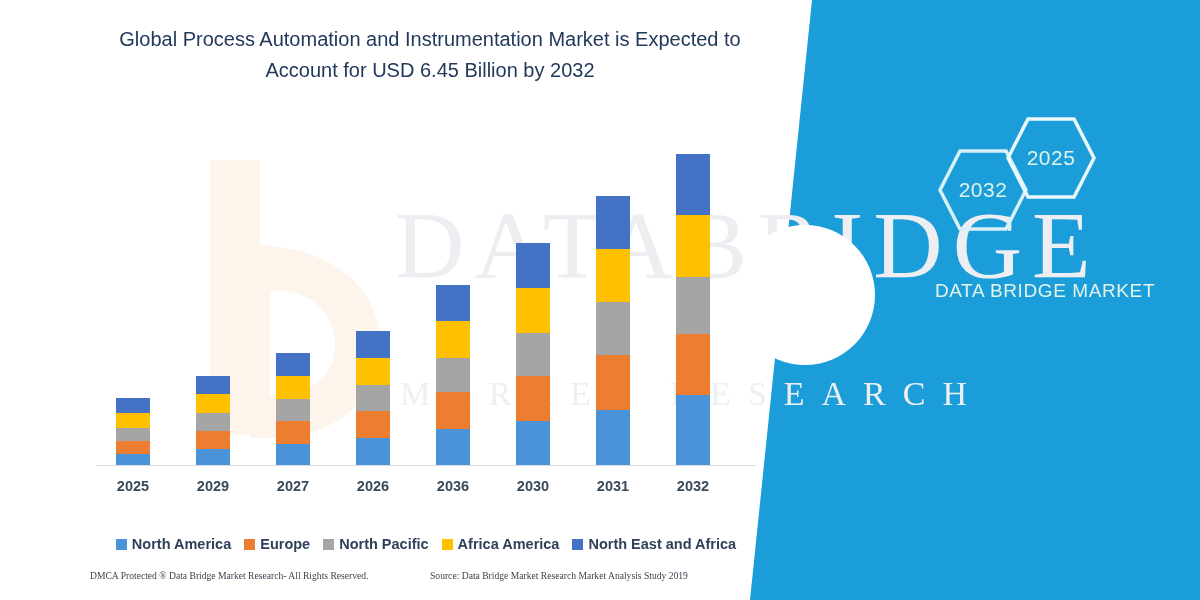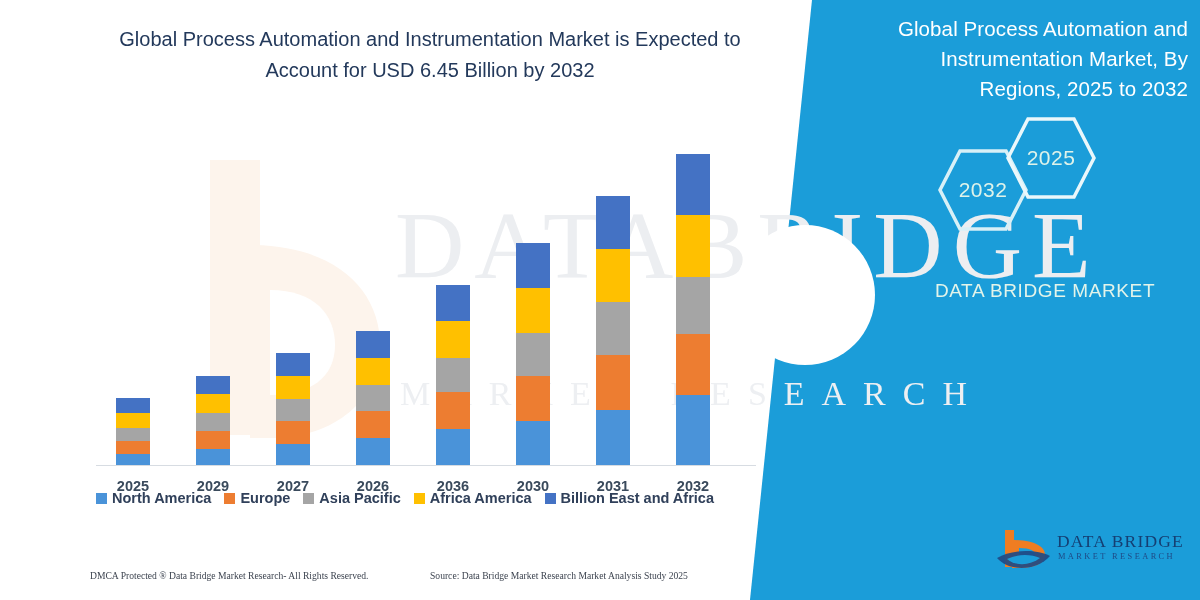--- a/index.html
+++ b/index.html
@@ -155,23 +155,24 @@
     width: 70px;
     text-align: center;
     color: #3a4a5c;
     font-size: 14.5px;
     font-weight: bold;
   }
 
   
   .legend {
     position: absolute; z-index: 3;
-    top: 490px; left: 96px;
+    top: 536px; left: 96px;
     width: 660px;
     display: flex;
+    justify-content: center;
     align-items: center;
     gap: 13px;
   }
   .legend-item {
     display: flex; align-items: center; gap: 5px;
     font-size: 14.5px;
     font-weight: bold;
     color: #30405a;
     white-space: nowrap;
   }
@@ -206,51 +207,39 @@
       <path d="M100 95 C185 95 230 140 230 195 C230 250 185 288 120 288 L100 288 Z" fill="#fdf4ec"></path>
       <path d="M120 140 C165 140 185 165 185 195 C185 228 160 245 120 245 Z" fill="#ffffff"></path>
     </svg>
   </div>
   <div class="wm wm-data">DATABRIDGE</div>
   <div class="wm wm-mr">MARKET RESEARCH</div>
   <div class="wm wm-circle"></div>
 
   <div class="blue-panel"></div>
 
-  <div class="panel-title">Global Process Automation and Instrumentation Market, By Regions, 2025 to 2032</div>
 
   <div class="hex hex-2032">
     <svg viewBox="0 0 92 84" width="92" height="84">
       <polygon points="23,3 69,3 89,42 69,81 23,81 3,42" fill="none" stroke="#d8f0f7" stroke-width="3.5"></polygon>
     </svg>
     <span>2032</span>
   </div>
 
   <div class="hex hex-2025">
     <svg viewBox="0 0 92 84" width="92" height="84">
       <polygon points="23,3 69,3 89,42 69,81 23,81 3,42" fill="none" stroke="#eaf7fb" stroke-width="3.5"></polygon>
     </svg>
     <span>2025</span>
   </div>
 
   <div class="panel-brand">
     <div>DATA BRIDGE MARKET</div>
   </div>
 
-  <div class="logo">
-    <svg class="logo-mark" viewBox="0 0 58 48">
-      <path d="M10 3 L10 40 L19 40 L19 3 Z" fill="#ef7d22"></path>
-      <path d="M17 13 C40 13 50 20 50 28 C50 36 40 41 24 41 L17 41 Z" fill="#ef7d22"></path>
-      <path d="M24 21 C36 21 40 24 40 28 C40 33 34 34 24 34 Z" fill="#1b9dd9"></path>
-      <path d="M2 31 C16 22 42 22 55 29 C42 44 14 45 2 31 Z" fill="#1f4a86" opacity=".92"></path>
-      <path d="M12 32 C22 27 36 27 45 31 C35 39 20 39 12 32 Z" fill="#1b9dd9"></path>
-    </svg>
-    <div class="logo-text">DATA BRIDGE</div>
-    <div class="logo-sub">MARKET RESEARCH</div>
-  </div>
 
   <div class="chart-title">Global Process Automation and Instrumentation Market is Expected to Account for USD 6.45 Billion by 2032</div>
 
   <div class="plot">
     <div class="axis-line"></div>
     <div id="bars">
         <div class="bar" style="position: absolute; left: 116px; top: 398px; height: 67px; bottom: auto;">
           <div class="seg" style="height: 15px; background: rgb(68, 114, 196);"></div>
           <div class="seg" style="height: 15px; background: rgb(255, 192, 0);"></div>
           <div class="seg" style="height: 13px; background: rgb(165, 165, 165);"></div>
@@ -323,28 +312,28 @@
       <div class="legend-item">
         <span class="legend-swatch" style="background: rgb(74, 147, 217);"></span>
         <span>North America</span>
       </div>
       <div class="legend-item">
         <span class="legend-swatch" style="background: rgb(237, 125, 49);"></span>
         <span>Europe</span>
       </div>
       <div class="legend-item">
         <span class="legend-swatch" style="background: rgb(165, 165, 165);"></span>
-        <span>Asia Pacific</span>
+        <span>North Pacific</span>
       </div>
       <div class="legend-item">
         <span class="legend-swatch" style="background: rgb(255, 192, 0);"></span>
         <span>Africa America</span>
       </div>
       <div class="legend-item">
         <span class="legend-swatch" style="background: rgb(68, 114, 196);"></span>
-        <span>Billion East and Africa</span>
+        <span>North East and Africa</span>
       </div>
     </div>
 
   <div class="footer-left">DMCA Protected ® Data Bridge Market Research- All Rights Reserved.</div>
-  <div class="footer-right">Source: Data Bridge Market Research  Market Analysis Study 2025</div>
+  <div class="footer-right">Source: Data Bridge Market Research  Market Analysis Study 2019</div>
 
 </div>
 
 </body></html>

